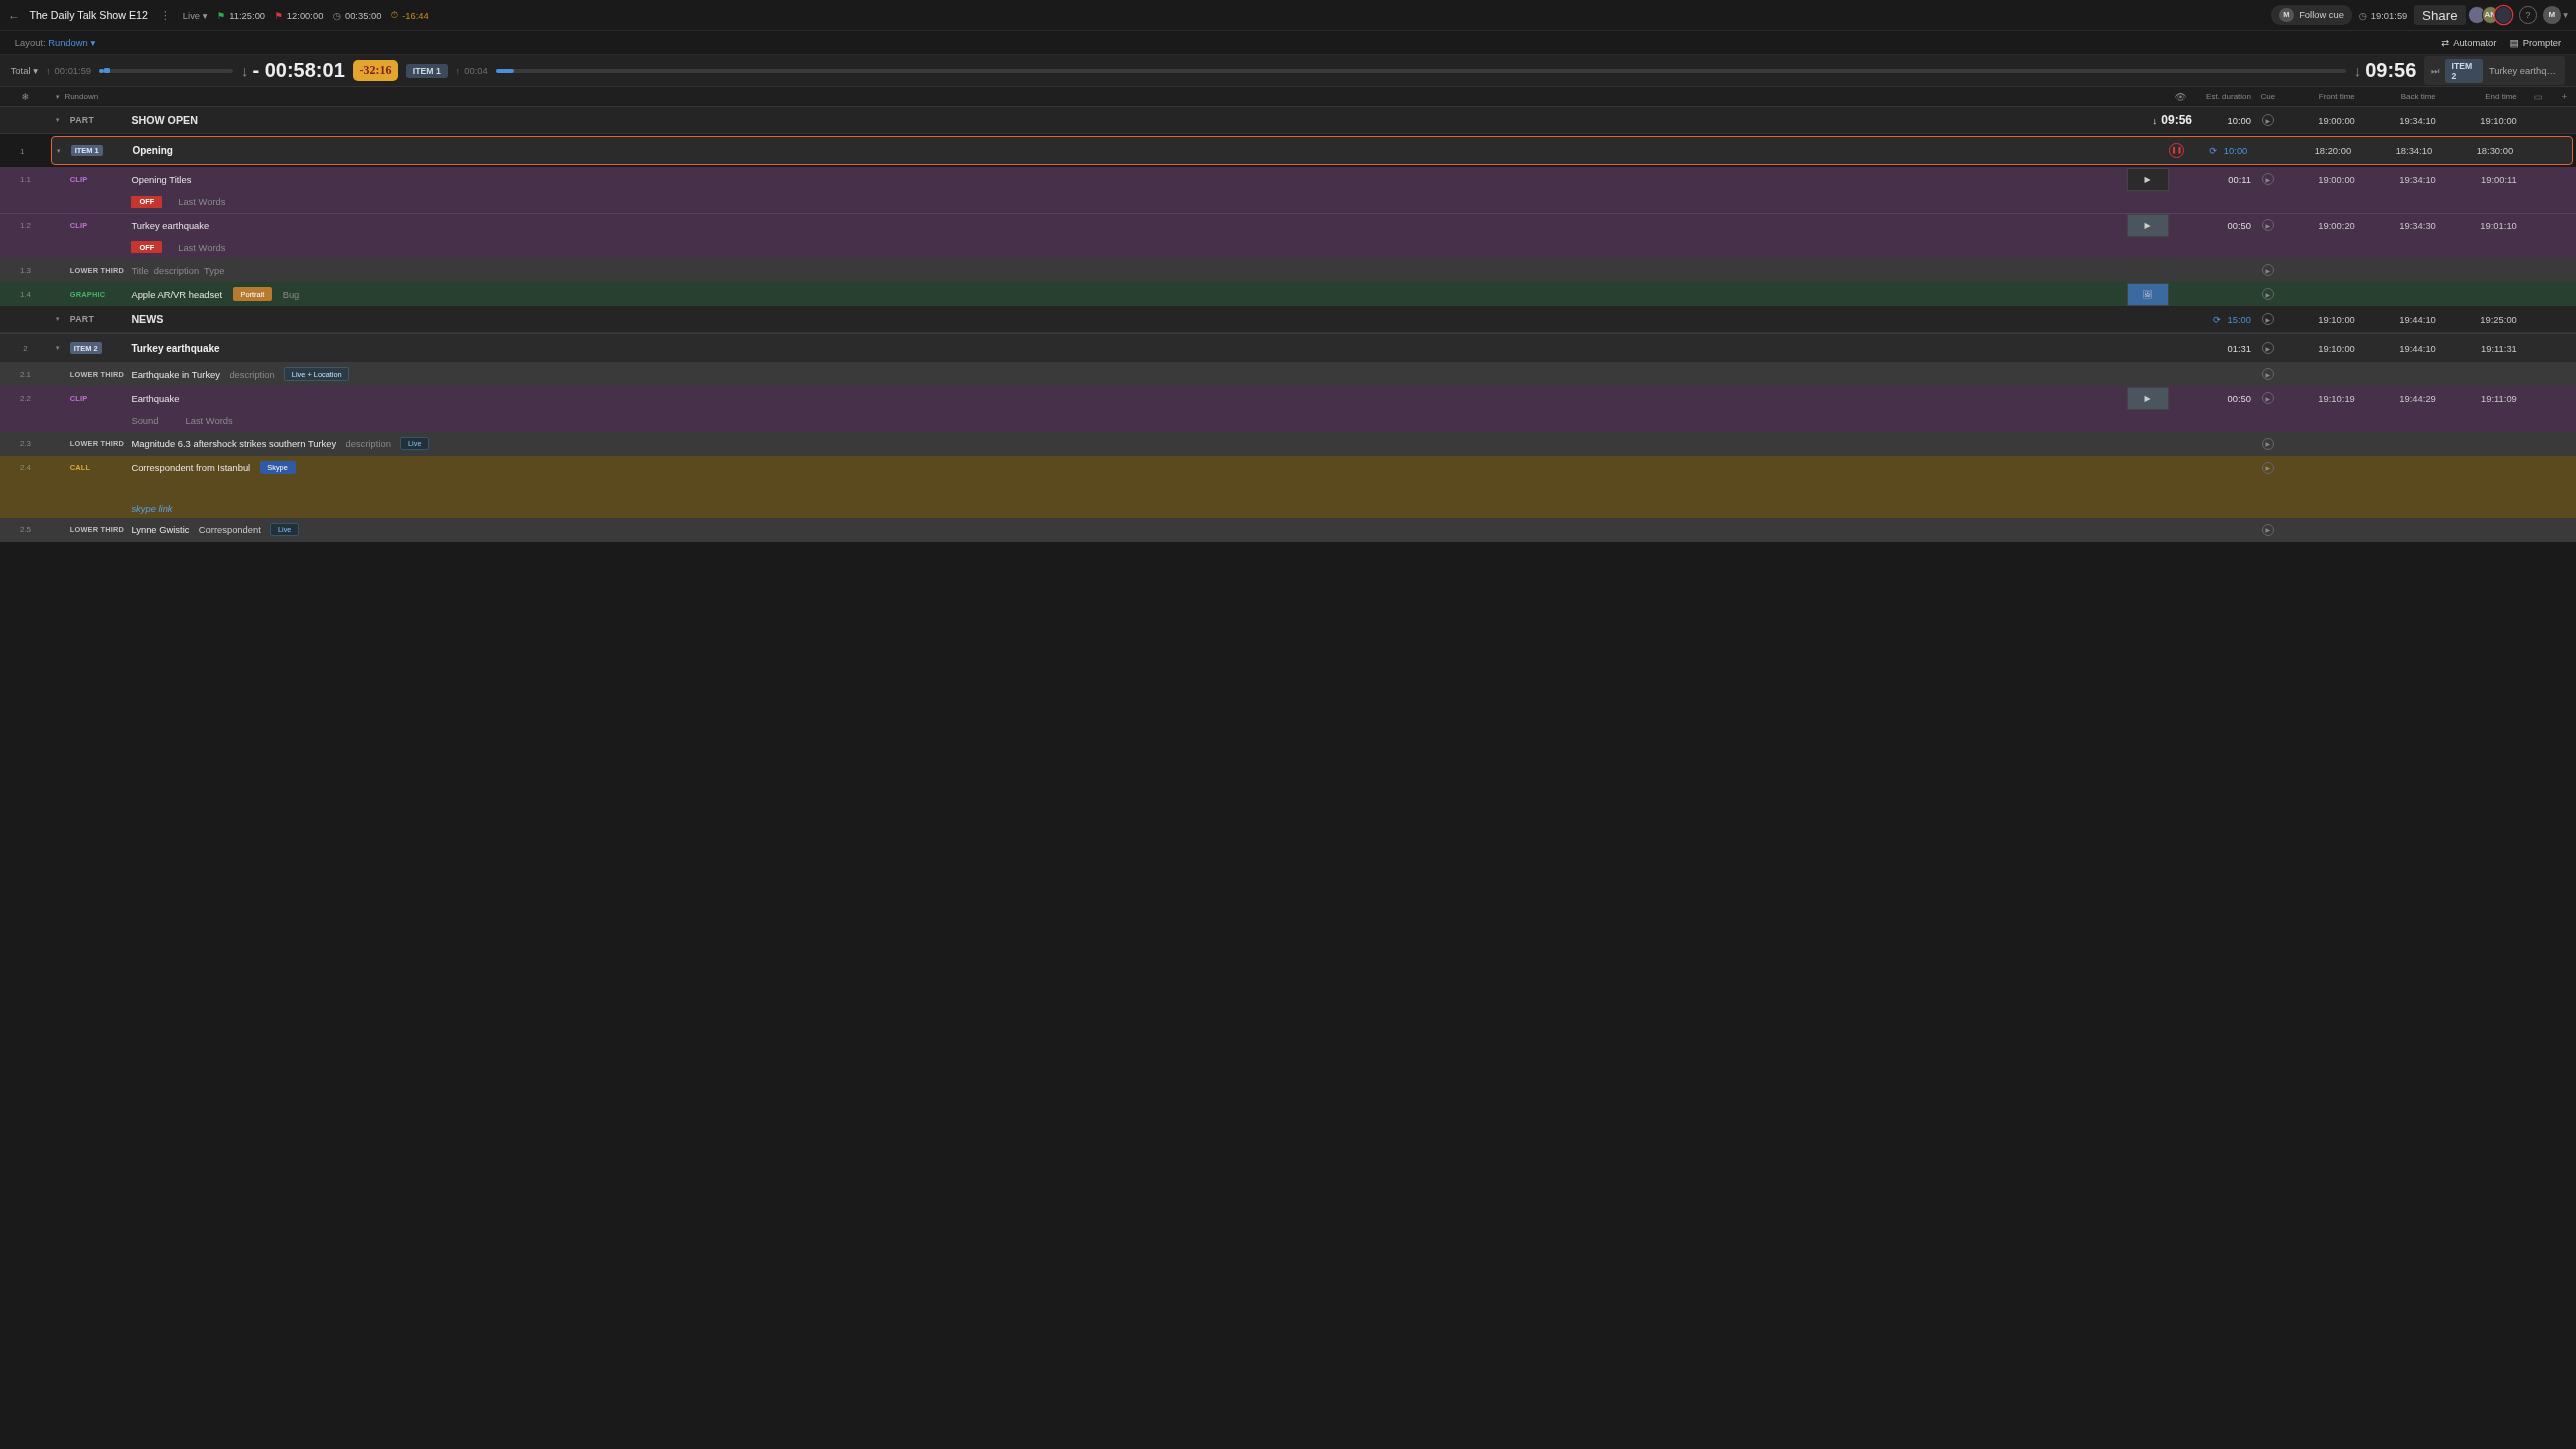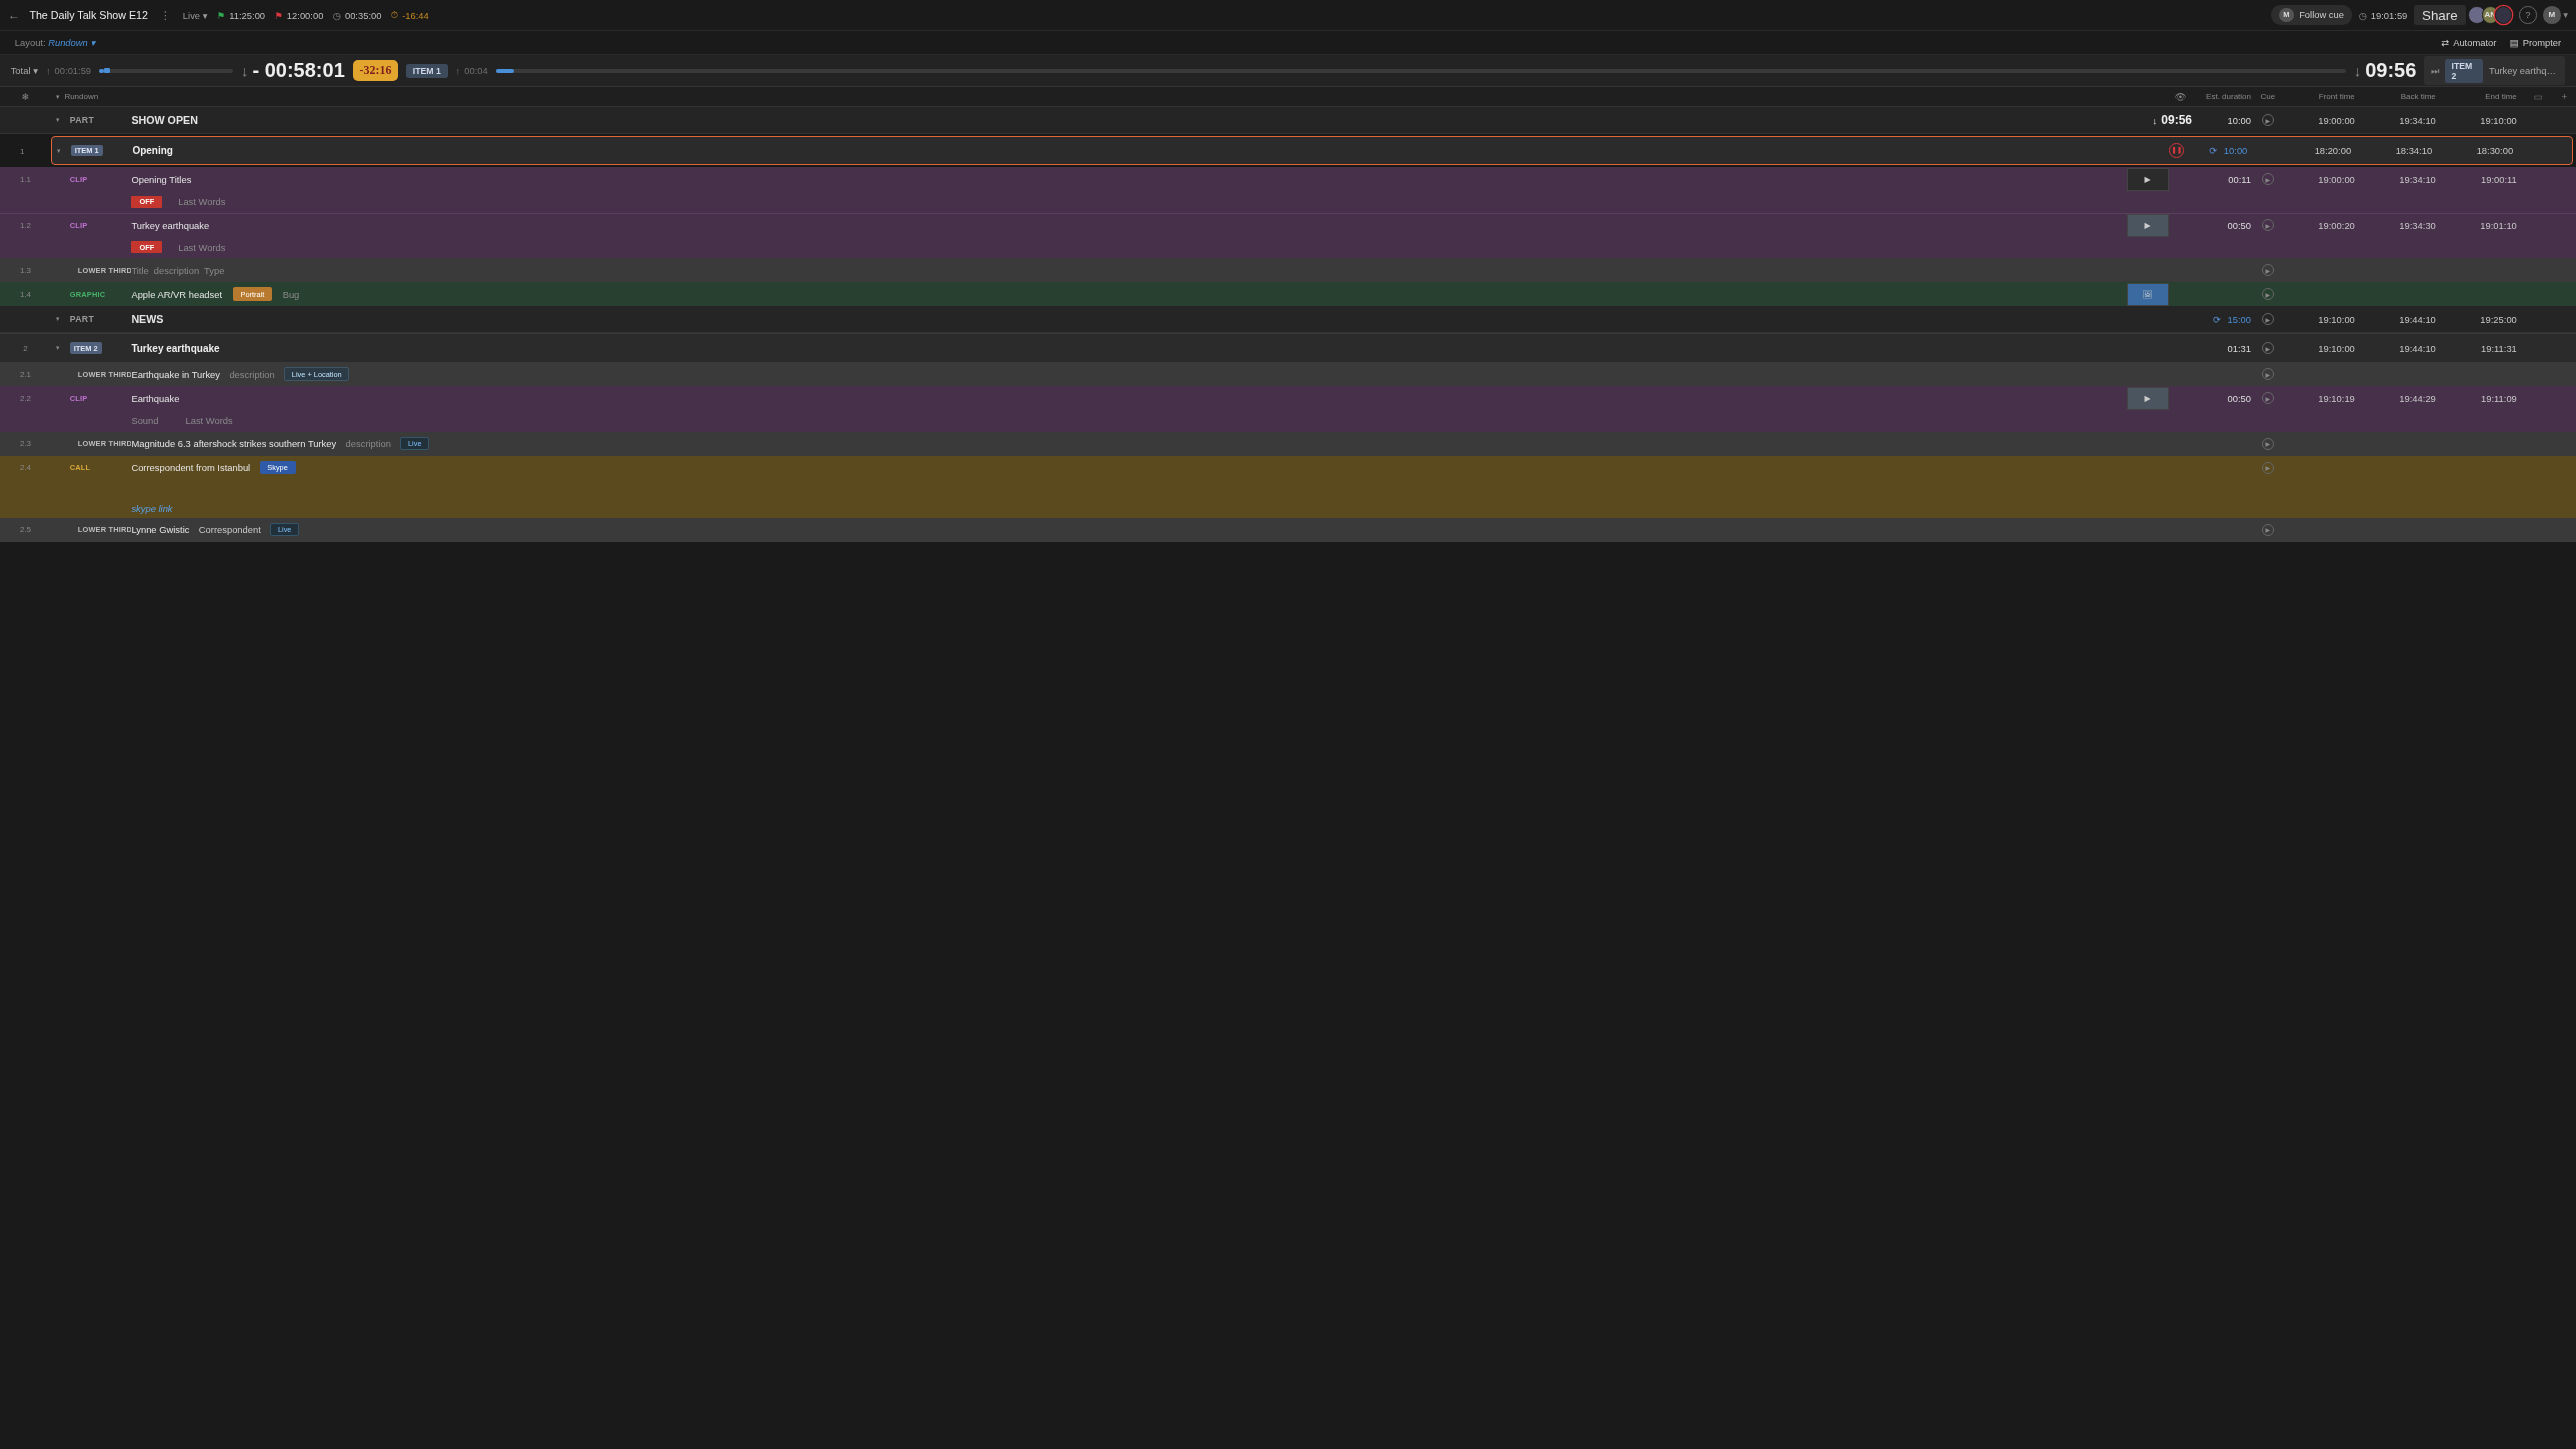--- a/index.html
+++ b/index.html
@@ -60,21 +60,21 @@
   display: flex; align-items: center; justify-content: center; color: #888; cursor: pointer; }
 .user-menu { display: flex; align-items: center; gap: 2.7px; cursor: pointer; }
 
 
 .secondbar {
   display: flex; align-items: center; justify-content: space-between;
   height: 24px; padding: 0 14.8px; background: #1a1a1a;
   border-bottom: 0.7px solid #2a2a2a;
 }
 .layout-label { color: #888; }
-.layout-val { color: #4a90d9; cursor: pointer; font-style: italic; }
+.layout-val { color: #4a90d9; cursor: pointer; }
 .sb-right { display: flex; gap: 13.4px; }
 .sb-btn { display: flex; align-items: center; gap: 4px; color: #ccc; cursor: pointer; }
 
 
 .timingbar {
   display: flex; align-items: center;
   height: 32px; background: #232323;
   border-bottom: 0.7px solid #333;
   padding: 0 10.7px; gap: 8px;
 }
@@ -165,21 +165,21 @@
 .sub-row { min-height: 24px; }
 .clip-row   { background: #46304a; }
 .clip-row2  { background: #46304a; border-top:0.7px solid #5a3f5f; }
 .clip-meta-row { background: #46304a; min-height:21.5px; border-top: none;}
 .lt-row     { background: #3a3a3a; }
 .gfx-row    { background: #27402f; }
 .call-row   { background: #5b4a1e; }
 .call-body-row { background:#5b4a1e; min-height:19px;}
 .type-tag { font-size:7.4px; font-weight:700; letter-spacing:0.2px; }
 .type-clip   { color:#c174d1; }
-.type-lt     { color:#bdbdbd;margin-left:8px; }
+.type-lt     { color:#bdbdbd; }
 .type-gfx    { color:#48b26a; }
 .type-call   { color:#d6a93a; }
 .sub-title { color:#e6e6e6; }
 .placeholder { color:#8a8a8a; }
 .link-text { color:#5aa0e6; font-style:italic; cursor:pointer;}
 .off-badge { background:#c5362e; color:#fff; font-size:7.4px; font-weight:600; padding:1.3px 8px; border-radius:1.3px; }
 .chip { font-size:7.4px; padding:1.3px 6.7px; border-radius:2px; border:0.7px solid transparent;}
 .chip-portrait { background:#b87a2e; color:#fff; }
 .chip-liveloc { background:#2b3a44; color:#bfe2ff; border-color:#3e5766;}
 .chip-skype  { background:#2e5aa8; color:#fff; }

